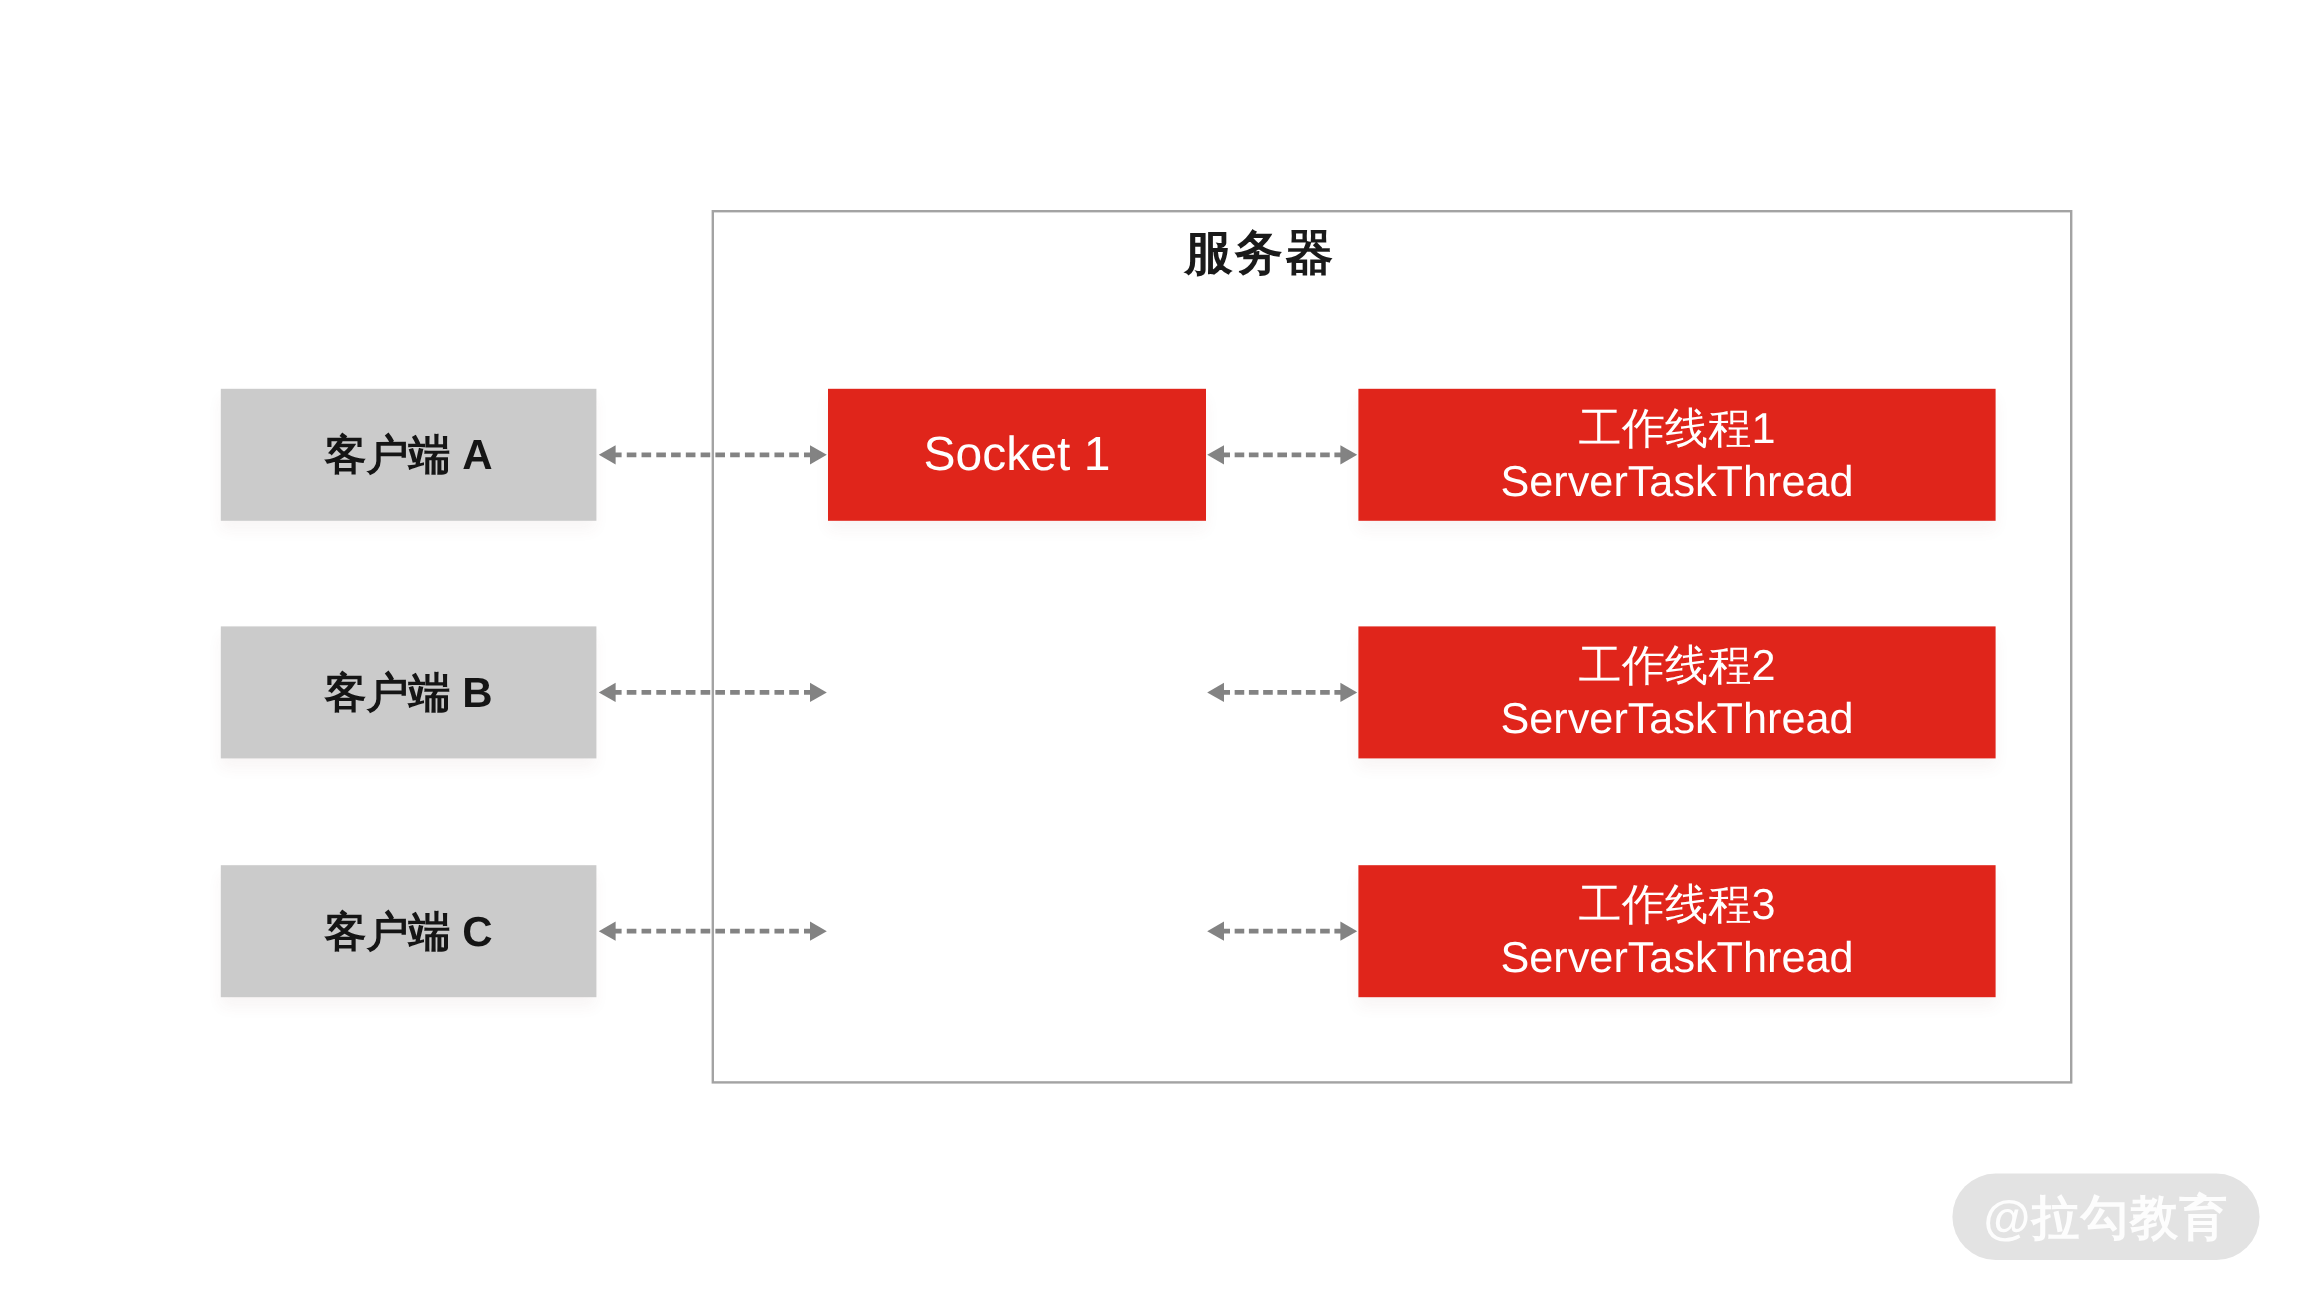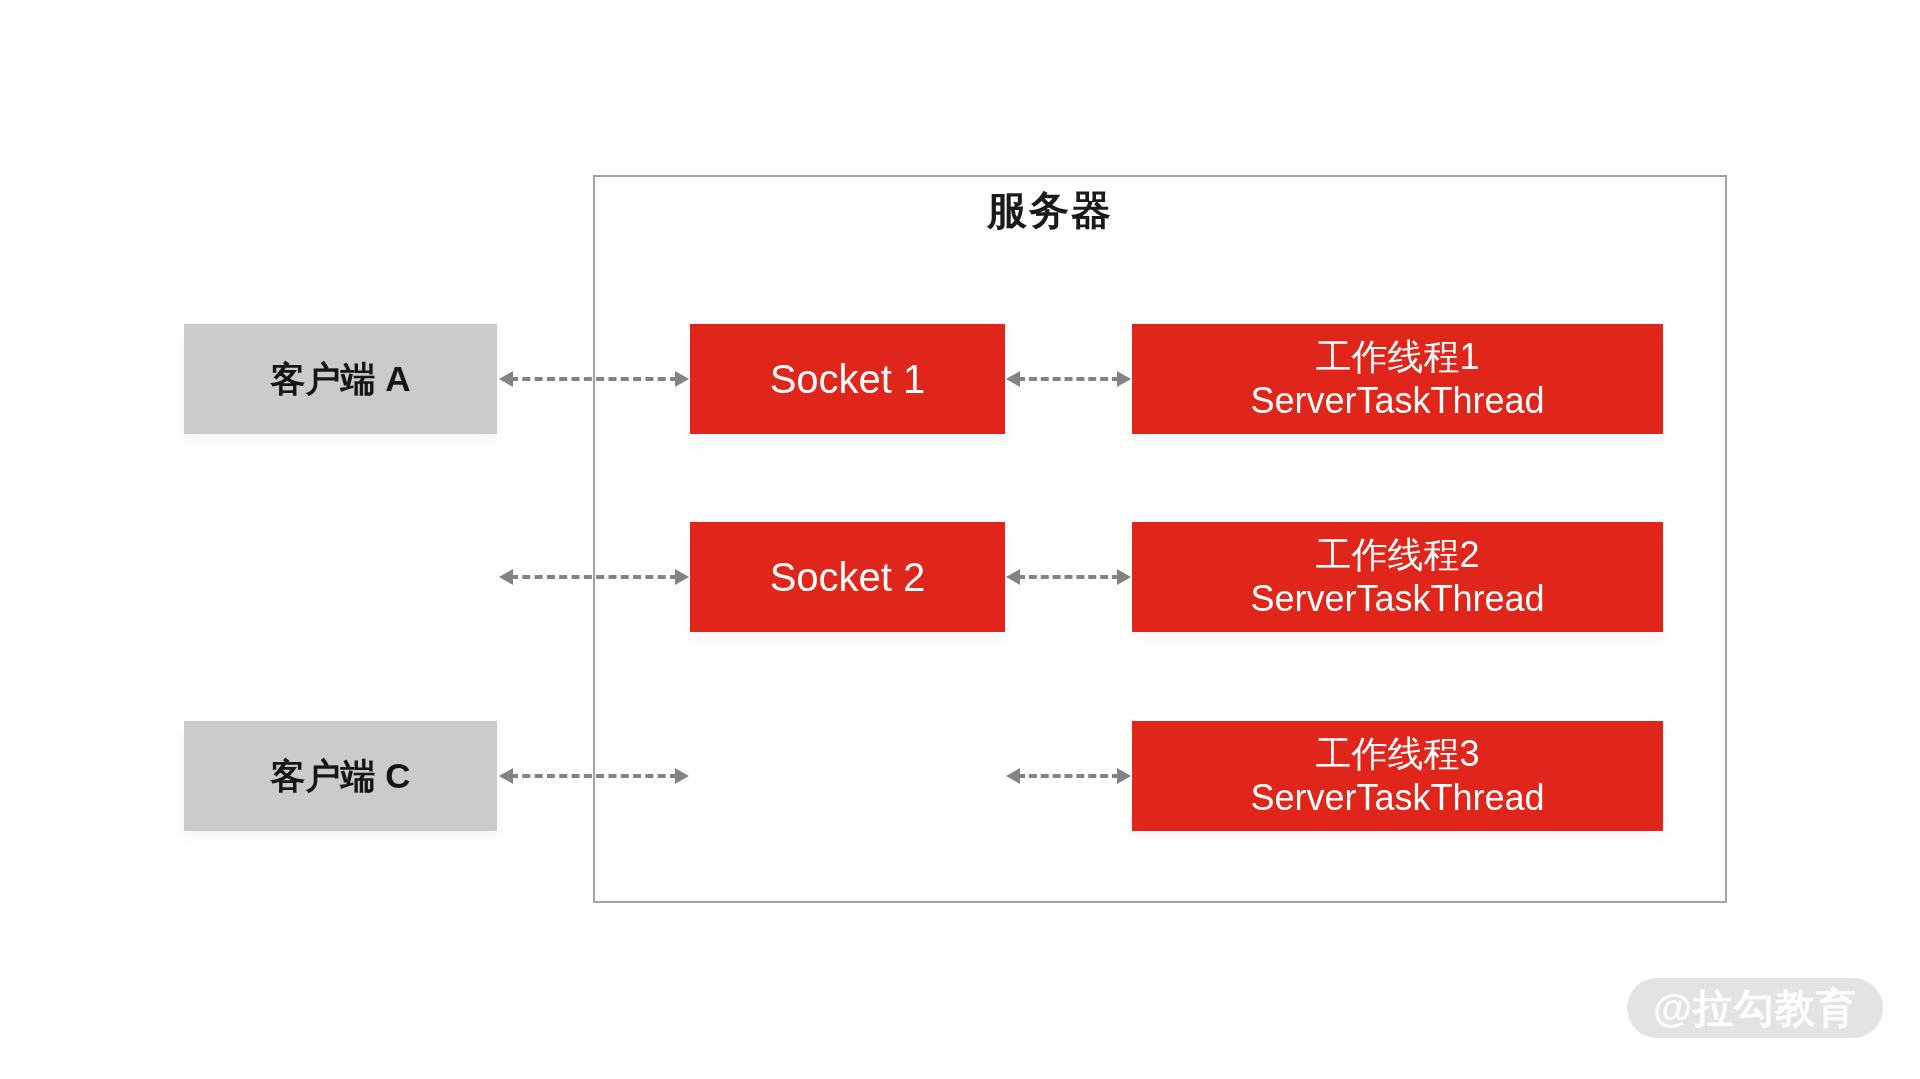--- a/index.html
+++ b/index.html
@@ -119,21 +119,21 @@
   .ar1 { top: 371px; }
   .ar2 { top: 569px; }
   .ar3 { top: 768px; }
 
   
   .watermark {
     position: absolute;
     left: 1627px;
     top: 978px;
     width: 256px;
-    height: 60px;
+    height: 72px;
     background: #e3e3e3;
     border-radius: 36px;
     display: flex;
     align-items: center;
     justify-content: center;
     font-size: 40px;
     font-weight: 600;
     color: rgba(255, 255, 255, 0.92);
     letter-spacing: 1px;
   }
@@ -156,26 +156,26 @@
     <span>Socket 1</span>
   </div>
   <div class="arrow a-sw ar1">
       <span class="line"></span>
     </div>
   <div class="node worker row1">
     <span>工作线程1</span>
     <span>ServerTaskThread</span>
   </div>
 
+  <div class="node client row2">
+    <span>客户端 B</span>
+  </div>
   <div class="arrow a-cs ar2">
       <span class="line"></span>
     </div>
-  <div class="node socket row2">
-    <span>Socket 2</span>
-  </div>
   <div class="arrow a-sw ar2">
       <span class="line"></span>
     </div>
   <div class="node worker row2">
     <span>工作线程2</span>
     <span>ServerTaskThread</span>
   </div>
 
   <div class="node client row3">
     <span>客户端 C</span>

